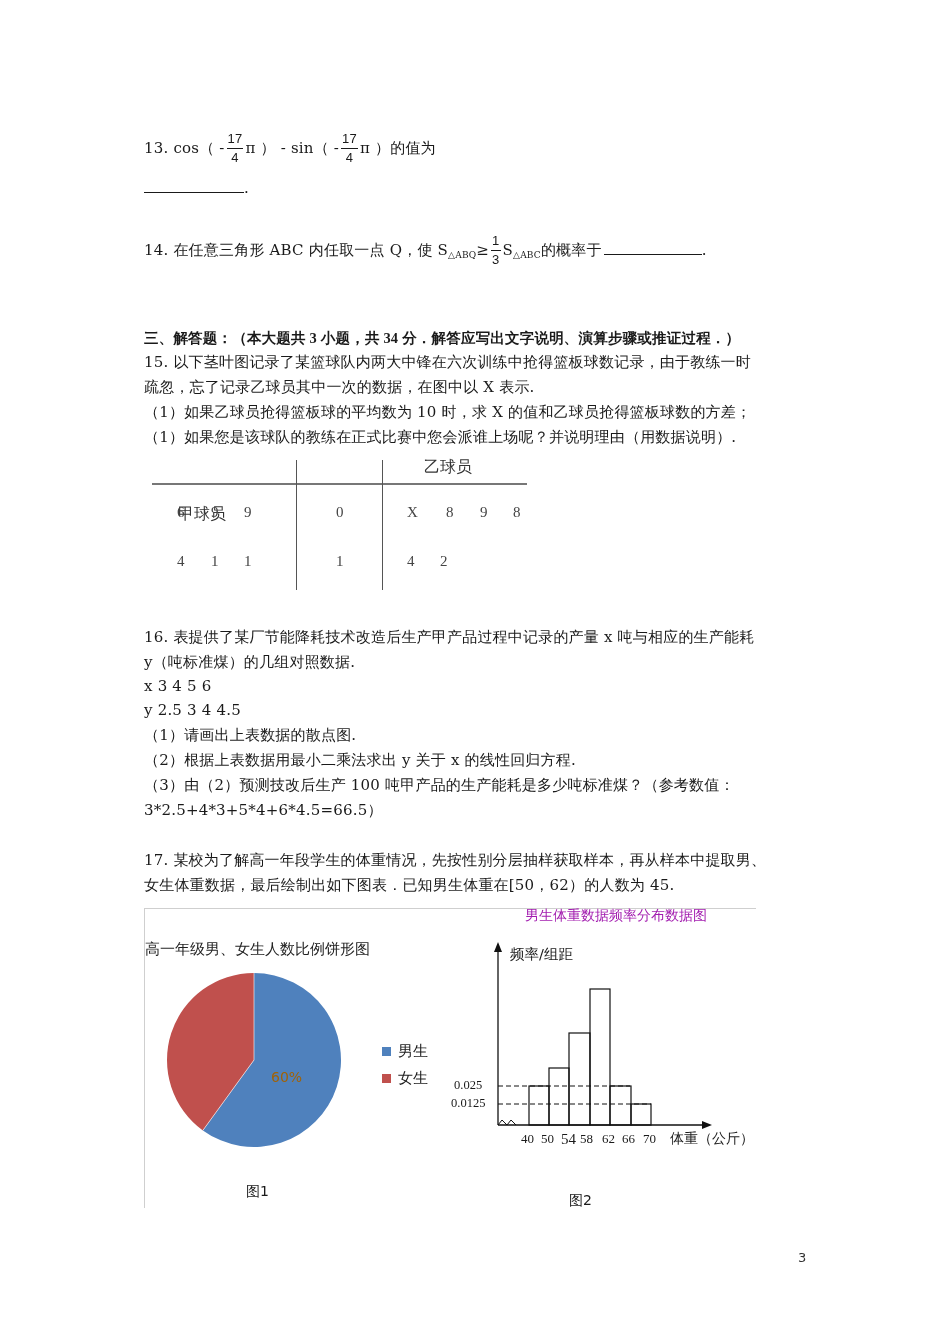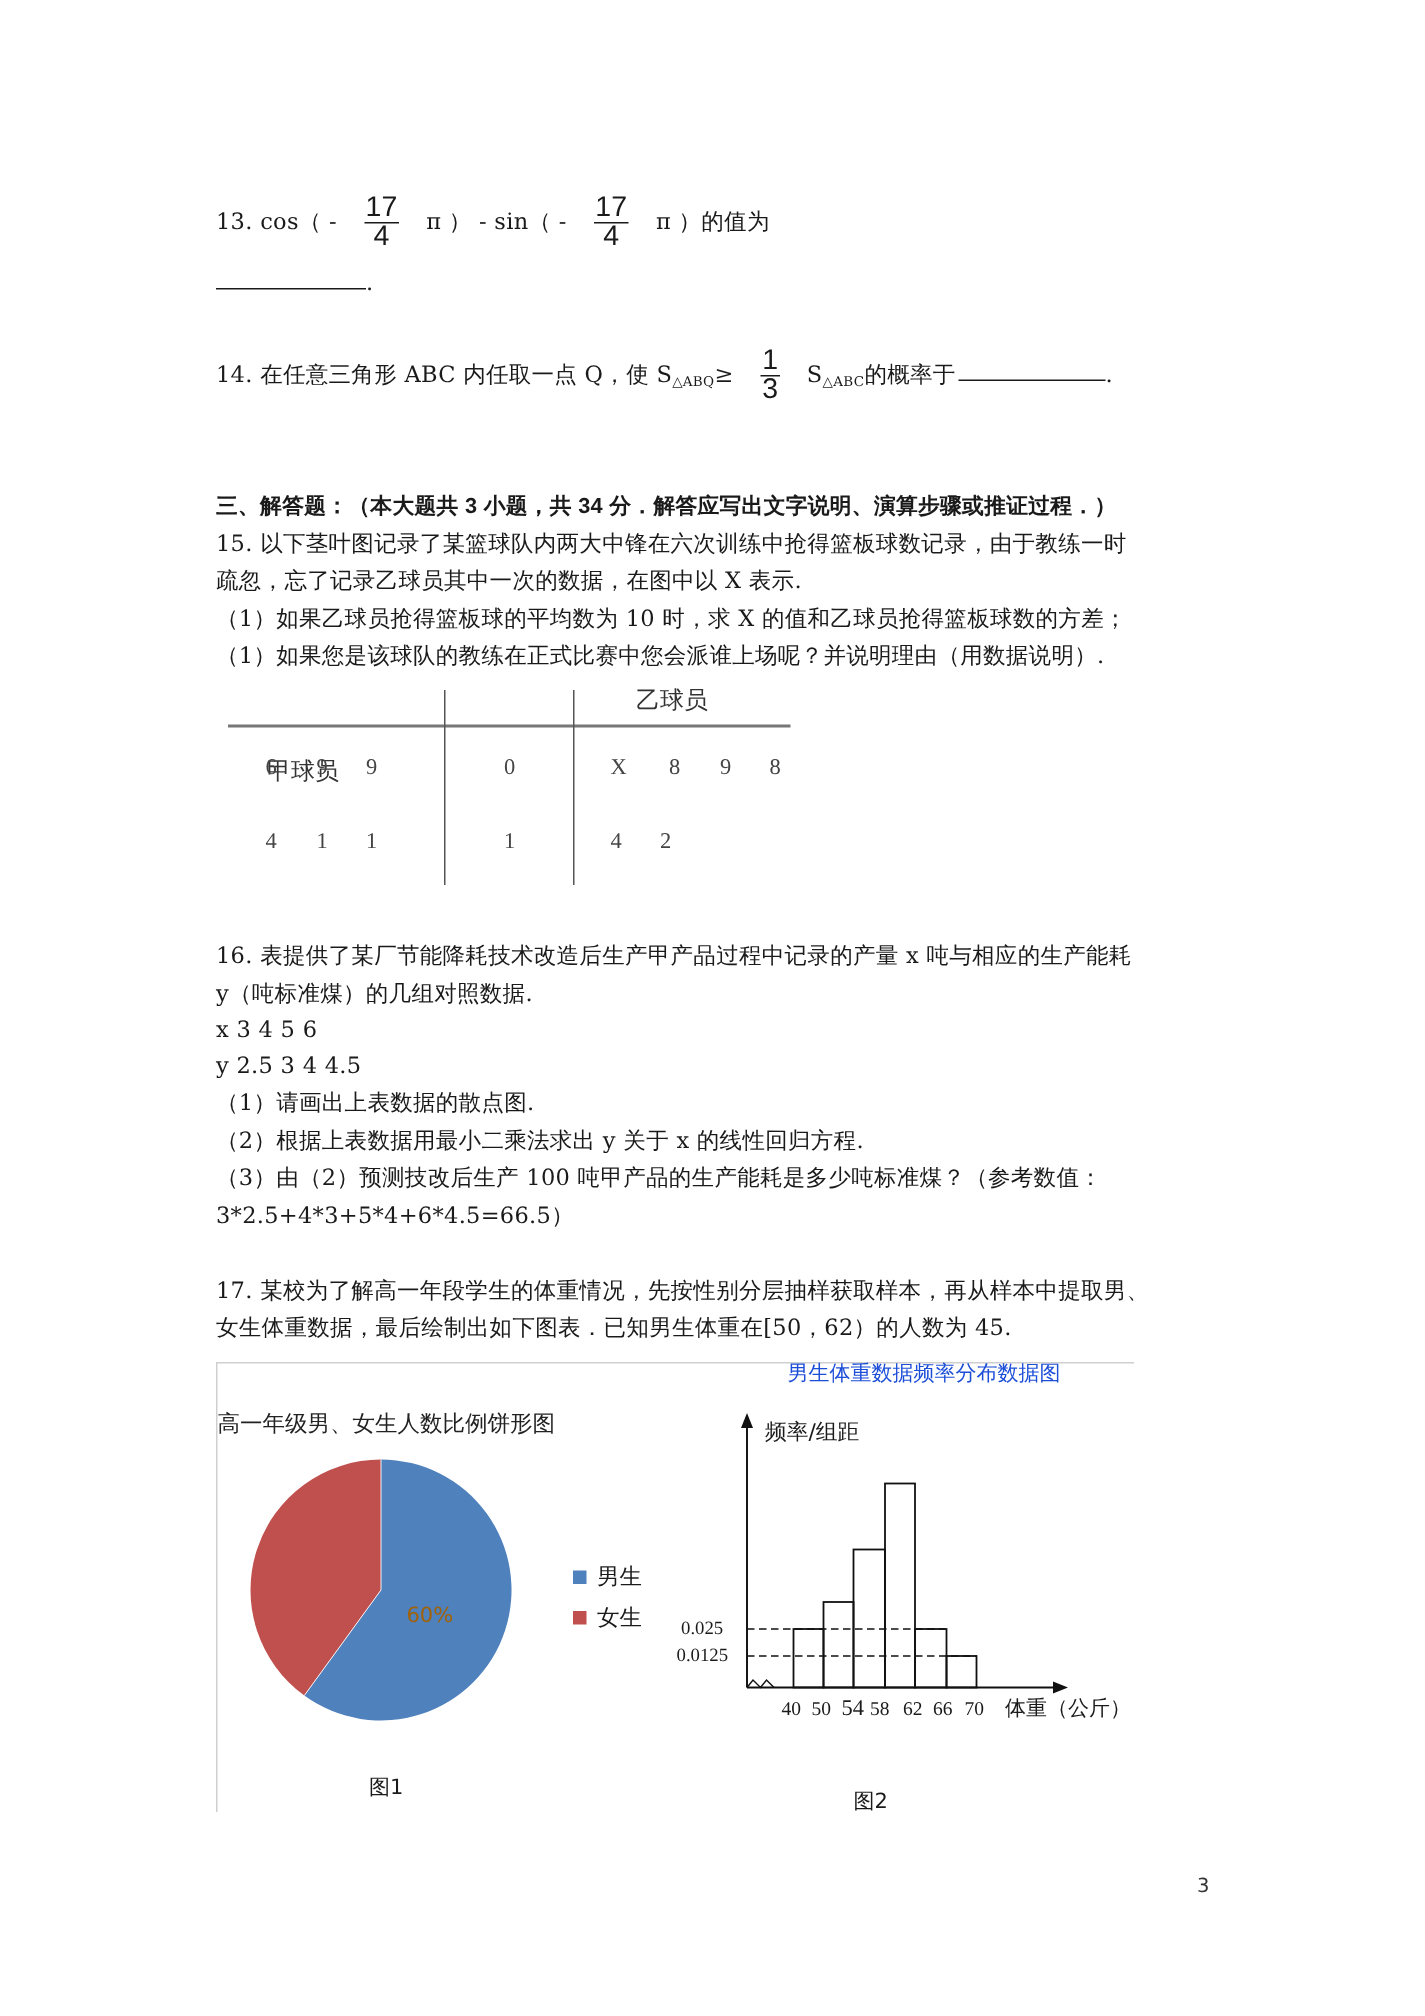--- a/index.html
+++ b/index.html
@@ -1,22 +1,22 @@
 <!DOCTYPE html>
 <html><head>
   <meta charset="utf-8">
   <style>
     html, body { margin: 0; padding: 0; background: #ffffff; }
     body { width: 950px; height: 1344px; position: relative; overflow: hidden;
            font-family: "DejaVu Serif", "Liberation Serif", serif; color: #1a1a1a; }
     .abs { position: absolute; white-space: nowrap; }
     .line { font-size: 15px; line-height: 20px; letter-spacing: 0.2px; }
-    .bold { font-weight: bold; font-family: Liberation Sans, sans-serif; }
+    .bold { font-weight: bold; font-family: Liberation Serif, serif; }
     .frac { display: inline-block; vertical-align: middle; text-align: center;
-            font-family: "Liberation Sans", sans-serif; font-size: 19px; line-height: 18px; margin: 0 18px; }
+            font-family: "Liberation Sans", sans-serif; font-size: 13px; line-height: 18px; margin: 0 2px; }
     .frac .num { display: block; border-bottom: 1px solid #1a1a1a; padding: 0 1px; }
     .frac .den { display: block; }
     .sub { font-size: 9px; vertical-align: -3px; }
     .blank { display: inline-block; border-bottom: 1px solid #1a1a1a; height: 14px; }
     .sans { font-family: "DejaVu Sans", "Liberation Sans", sans-serif; }
     .stem-text { font-size: 15px; color: #444; font-family: "Liberation Serif", serif; }
     .stem-head { font-size: 16px; color: #333; font-family: "DejaVu Sans", sans-serif; }
     .chart-frame { position: absolute; left: 144px; top: 908px; width: 611px; height: 299px;
                    border-top: 1px solid #cfcfcf; border-left: 1px solid #cfcfcf; }
     .legend-swatch { position: absolute; width: 9px; height: 9px; }
@@ -90,21 +90,21 @@
 </svg>
 <div class="abs sans" style="left:271px; top:1069px; font-size:14px; color:#a16207;">60%</div>
 
 <div class="legend-swatch" style="left:382px; top:1047px; background:#4F81BD;"></div>
 <div class="abs sans" style="left:398px; top:1042px; font-size:15px;">男生</div>
 <div class="legend-swatch" style="left:382px; top:1074px; background:#C0504D;"></div>
 <div class="abs sans" style="left:398px; top:1069px; font-size:15px;">女生</div>
 
 <div class="abs" style="left:246px; top:1183px; font-size:14px; font-family:'DejaVu Sans', sans-serif;">图1</div>
 
-<div class="abs sans" style="left:525px; top:907px; font-size:14px; color:#1d4ed8;">男生体重数据频率分布数据图</div>
+<div class="abs sans" style="left:525px; top:907px; font-size:14px; color:#a21caf;">男生体重数据频率分布数据图</div>
 <div class="abs sans" style="left:510px; top:945px; font-size:14.5px;">频率/组距</div>
 
 <svg class="abs" style="left:440px; top:930px;" width="300" height="210" viewBox="0 0 300 210">
 
   <line x1="58" y1="195" x2="58" y2="18" stroke="#111" stroke-width="1.3"></line>
   <polygon points="58,12 54,22 62,22" fill="#111"></polygon>
 
   <line x1="58" y1="195" x2="266" y2="195" stroke="#111" stroke-width="1.3"></line>
   <polygon points="272,195 262,191 262,199" fill="#111"></polygon>
 

